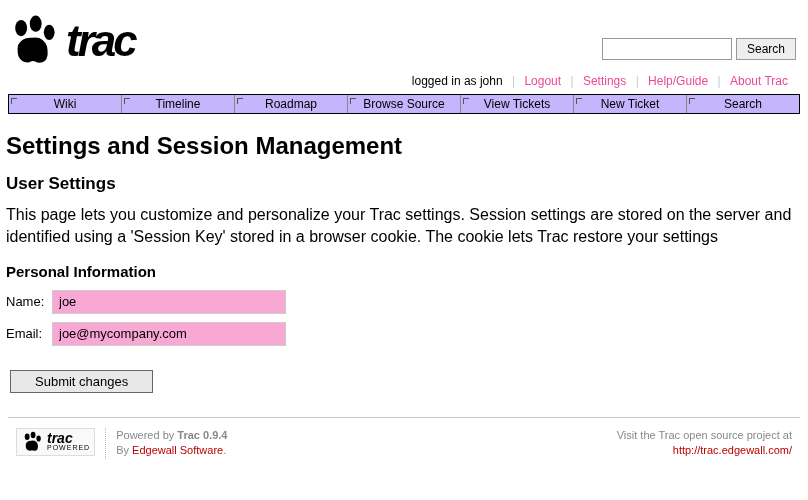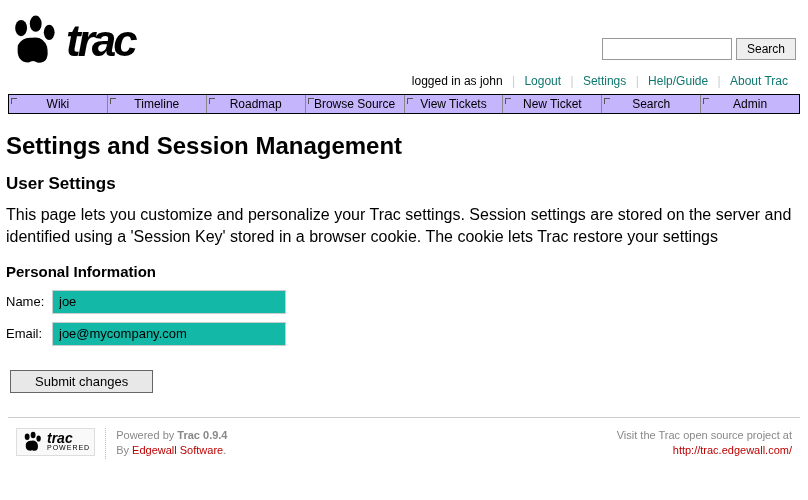--- a/index.html
+++ b/index.html
@@ -17,21 +17,21 @@
   .logo-paw { width: 54px; height: 54px; }
   .logo-text { display: flex; flex-direction: column; justify-content: center; }
   .logo-trac { font-size: 44px; font-weight: 900; font-style: italic; letter-spacing: -3px; line-height: 0.9; font-family: Arial, sans-serif; }
   .logo-tag { font-size: 11px; margin-top: 2px; }
   .search-area { text-align: right; padding-top: 30px; }
   .search-input { width: 130px; height: 22px; border: 1px solid #999; font-size: 12px; padding: 1px 3px; }
   .search-btn { height: 22px; font-size: 12px; padding: 1px 10px; border: 1px solid #999; background: #eee; }
   .metanav { text-align: right; font-size: 12px; padding: 6px 12px 4px 0; }
   .metanav span { padding: 0 4px; }
   .metanav .sep { color: #ccc; padding: 0 2px; }
-  .metanav .link { color: #0f766e; cursor: pointer; }
+  .metanav .link { color: #ec4899; cursor: pointer; }
   .mainnav {
     display: flex;
     border: 1px solid #000;
     margin: 2px 4px 0 4px;
     background: #c4b5fd;
   }
   .mainnav > div {
     flex: 1;
     text-align: center;
     font-size: 12px;
@@ -47,21 +47,21 @@
     border-left: 1px solid #555; border-top: 1px solid #555;
   }
   h1 { font-size: 24px; font-weight: bold; margin: 18px 0 10px 0; padding: 0 2px; }
   h2 { font-size: 17px; font-weight: bold; margin: 14px 0 10px 0; padding: 0 2px; }
   h3 { font-size: 15px; font-weight: bold; margin: 14px 0 10px 0; padding: 0 2px; }
   .desc { font-size: 16px; margin: 10px 0; padding: 0 2px; line-height: 1.4; max-width: 790px; }
   .form-row { display: flex; align-items: center; margin: 8px 0; padding: 0 2px; }
   .form-row label { width: 46px; font-size: 13px; }
   .form-row input[type=text] {
     width: 234px; height: 24px;
-    border: 1px solid #ccc; background: #14b8a6;
+    border: 1px solid #ccc; background: #f9a8d4;
     font-size: 13px; padding: 2px 6px;
   }
   .submit-btn {
     margin: 16px 0 0 6px;
     padding: 3px 24px;
     font-size: 13px;
     border: 1px solid #666;
     background: #e8e8e8;
     cursor: pointer;
   }
@@ -112,21 +112,20 @@
 </div>
 
 <div class="mainnav">
   <div><span class="tab-corner"></span><span>Wiki</span></div>
   <div><span class="tab-corner"></span><span>Timeline</span></div>
   <div><span class="tab-corner"></span><span>Roadmap</span></div>
   <div><span class="tab-corner"></span><span>Browse Source</span></div>
   <div><span class="tab-corner"></span><span>View Tickets</span></div>
   <div><span class="tab-corner"></span><span>New Ticket</span></div>
   <div><span class="tab-corner"></span><span>Search</span></div>
-  <div><span class="tab-corner"></span><span>Admin</span></div>
 </div>
 
 <h1>Settings and Session Management</h1>
 <h2>User Settings</h2>
 <p class="desc">This page lets you customize and personalize your Trac settings. Session settings are stored on the server and identified using a 'Session Key' stored in a browser cookie. The cookie lets Trac restore your settings</p>
 <h3>Personal Information</h3>
 
 <div class="form-row">
   <label>Name:</label>
   <input type="text" value="joe" style="">

